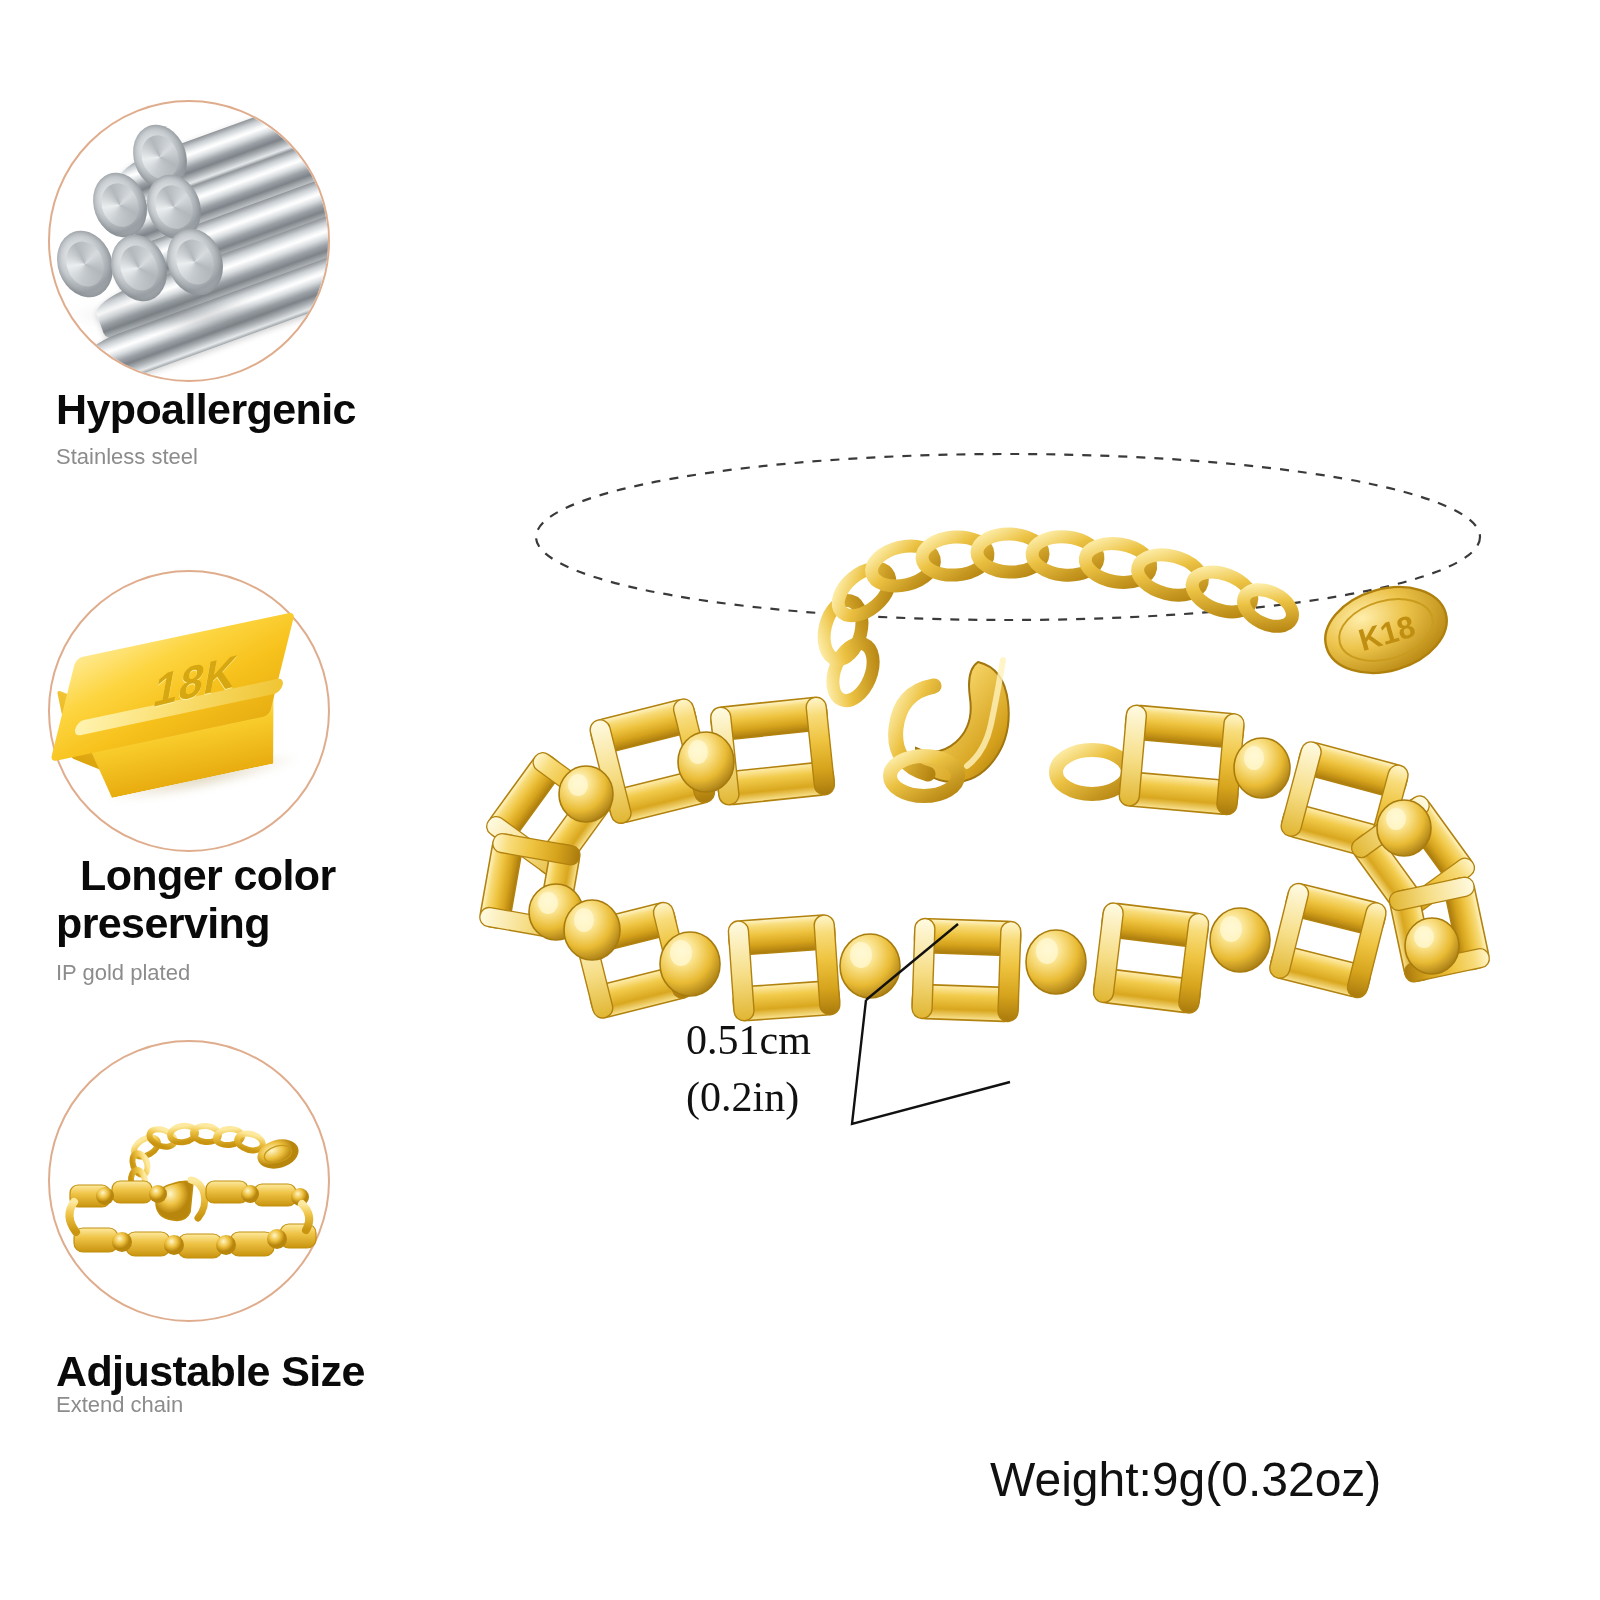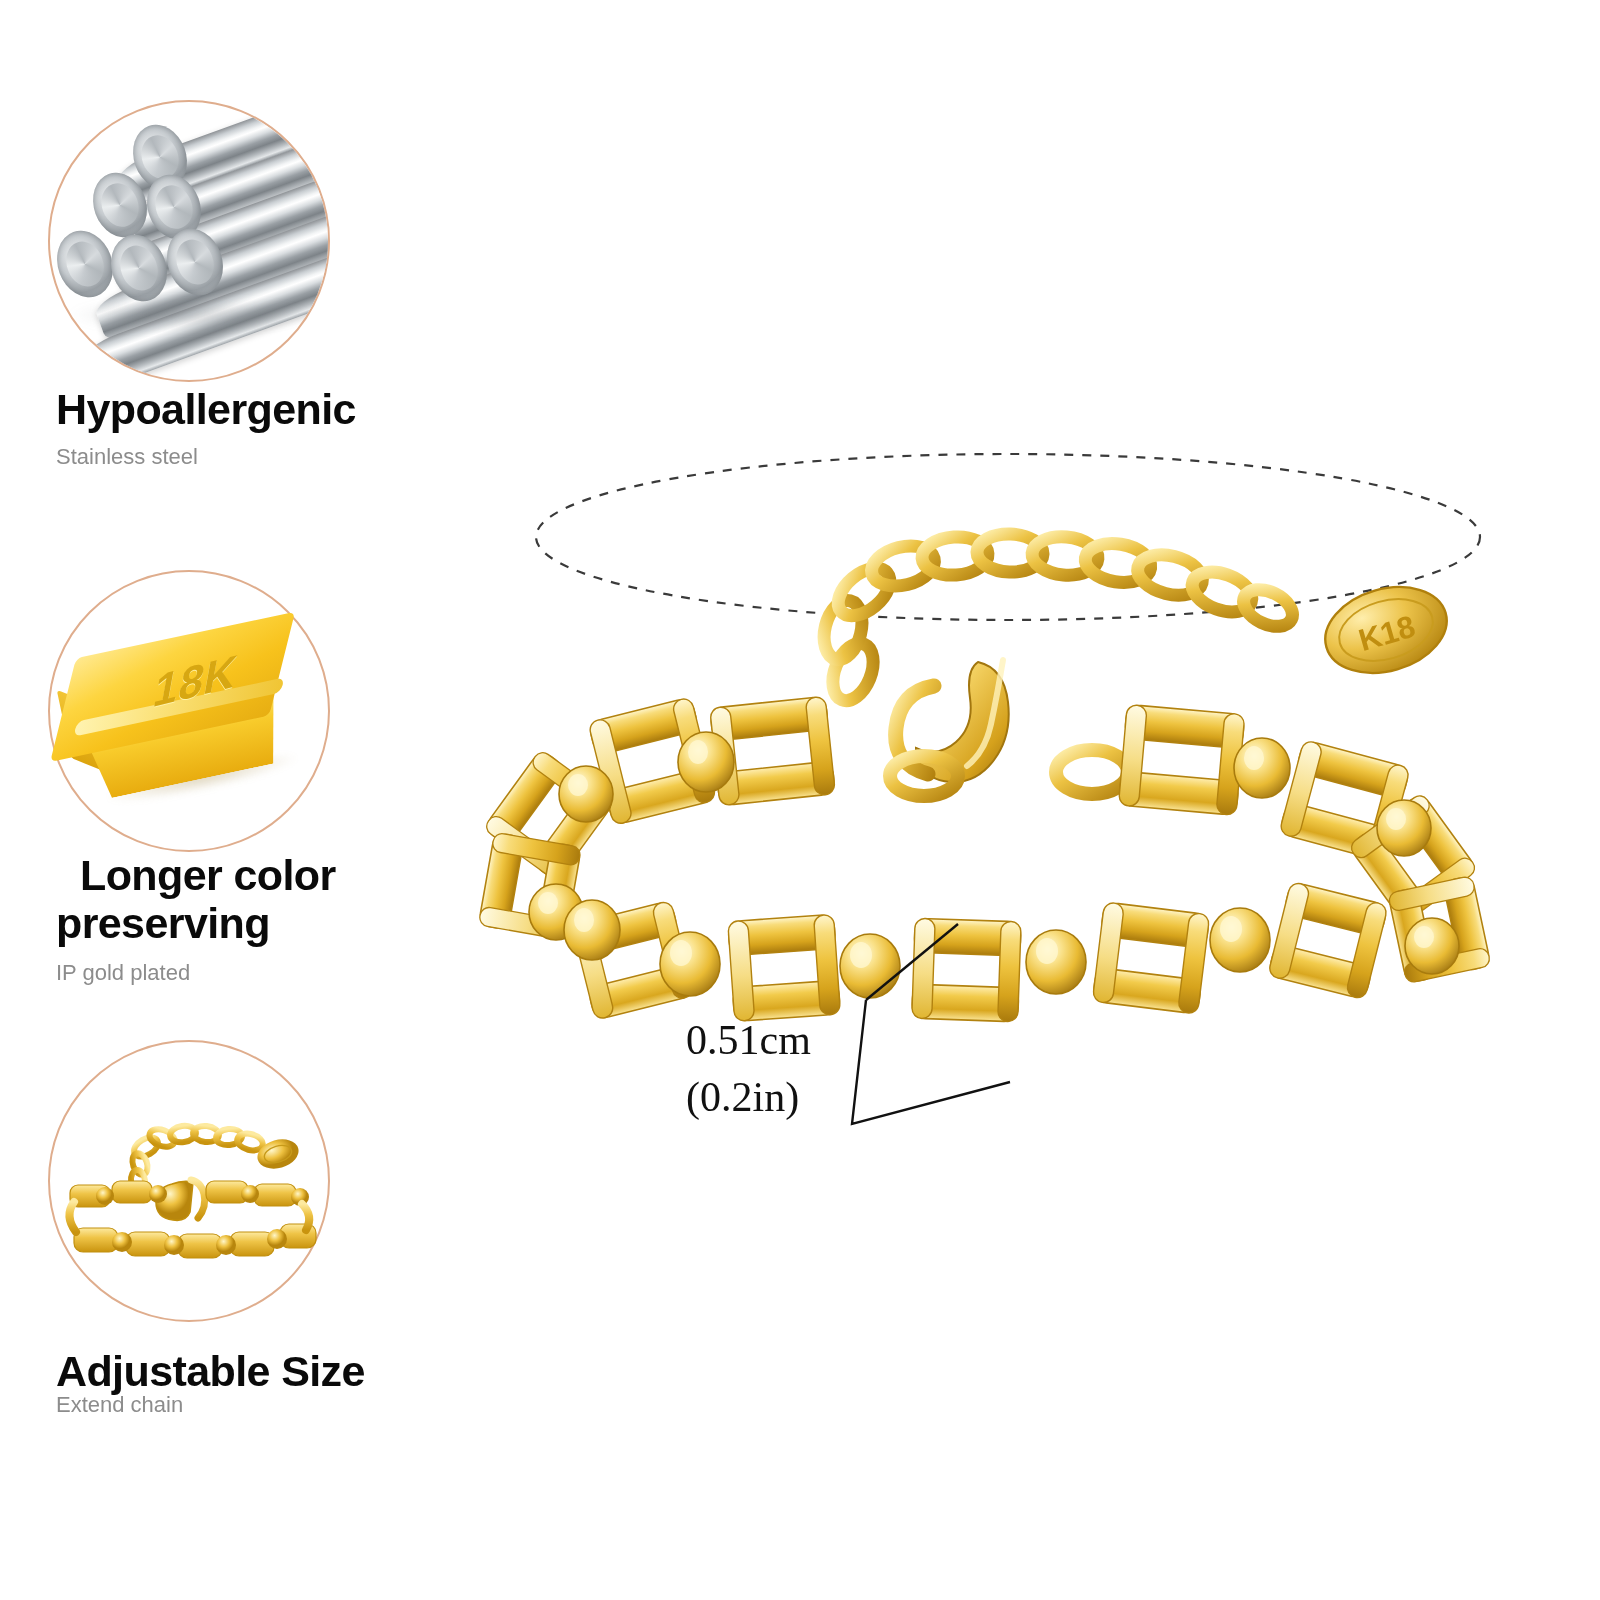--- a/index.html
+++ b/index.html
@@ -440,14 +440,15 @@
       <path d="M866 1000 L958 924"></path>
     </g>
   </svg>
 
 
   <div class="anno" id="width-label">
     <div>0.51cm</div>
     <div>(0.2in)</div>
   </div>
 
+  <div class="anno" id="weight-label">Weight:9g(0.32oz)</div>
 
 </div>
 
 </body></html>

